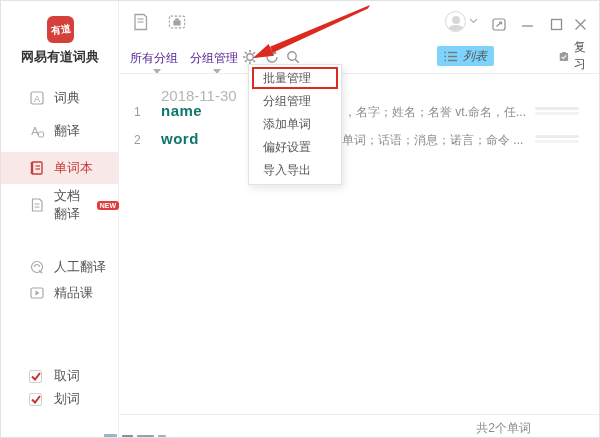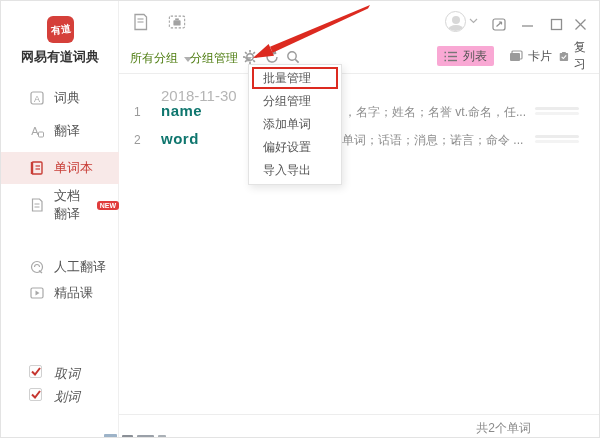--- a/index.html
+++ b/index.html
@@ -13,38 +13,38 @@
           color:#fff; font-size:10px; font-weight:bold; display:flex; align-items:center; justify-content:center; letter-spacing:0; }
   .logo span{ transform:rotate(-8deg); }
   .appname { position:absolute; left:0; top:47px; width:118px; text-align:center; font-size:13px; color:#333; font-weight:bold; }
   .navitem { position:absolute; left:0; width:118px; height:32px; display:flex; align-items:center; cursor:pointer; }
   .navitem .nicon { width:16px; height:16px; margin-left:28px; display:flex; align-items:center; justify-content:center; }
   .navitem .nlabel { margin-left:9px; font-size:13px; color:#555; }
   .navitem.sel { background:#f8e9e8; }
   .navitem.sel .nlabel { color:#c83d36; }
   .badge-new { display:inline-block; margin-left:4px; background:#e03c3c; color:#fff; font-size:7px; font-weight:bold;
                border-radius:3px; padding:1px 3px; line-height:1; vertical-align:2px; }
-  .toggle { position:absolute; left:0; width:104px; height:22px; display:flex; align-items:flex-start; cursor:pointer;font-style:italic; }
+  .toggle { position:absolute; left:0; width:104px; height:22px; display:flex; align-items:center; cursor:pointer; }
   .cbox { width:13px; height:13px; margin-left:28px; border:1px solid #d0d0d0; border-radius:2px; background:#fdfdfd;
           display:flex; align-items:center; justify-content:center; }
   .toggle .tlabel { margin-left:12px; font-size:13px; color:#555; }
 
   
   .winctl { position:absolute; top:0; left:118px; right:0; height:38px; }
   .avatar { position:absolute; left:326px; top:10px; width:21px; height:21px; border:1px solid #d6d6d6; border-radius:50%; overflow:hidden; background:#fff; }
   .avatar .head{ position:absolute; left:6px; top:4px; width:8px; height:8px; border-radius:50%; background:#d8d8d8; }
   .avatar .body{ position:absolute; left:2px; top:13px; width:16px; height:10px; border-radius:50%; background:#d8d8d8; }
 
   .toolrow { position:absolute; left:118px; top:44px; right:0; height:28px; }
-  .ddl { position:absolute; top:5px; font-size:12px; color:#4d7c0f; cursor:pointer; display:flex; align-items:center; }
+  .ddl { position:absolute; top:5px; font-size:12px; color:#4c1d95; cursor:pointer; display:flex; align-items:center;flex-direction:column; }
   .caret { width:0; height:0; border-left:4px solid transparent; border-right:4px solid transparent; border-top:5px solid #b0b0b0; margin-left:6px; margin-top:2px; }
   .tico { position:absolute; top:3px; width:18px; height:18px; cursor:pointer; display:flex; align-items:center; justify-content:center; }
   .viewbtn { position:absolute; top:1px; height:20px; display:flex; align-items:center; font-size:12px; color:#555; cursor:pointer; padding:0 7px; border-radius:2px; }
   .viewbtn svg { margin-right:5px; }
-  .viewbtn.sel { background:#f9a8d4; }
+  .viewbtn.sel { background:#7dd3fc;font-style:italic; }
   .hdiv { position:absolute; left:118px; right:0; top:72px; height:1px; background:#ededed; }
 
   
   .date { position:absolute; left:160px; top:86px; font-size:15px; color:#b5b5b5; }
   .rownum { position:absolute; left:133px; font-size:12px; color:#9a9a9a; }
   .word { position:absolute; left:160px; font-size:15px; font-weight:bold; color:#0f766e; letter-spacing:.5px; }
   .def { position:absolute; font-size:12px; color:#8d8d8d; white-space:nowrap; }
   .bars { position:absolute; left:534px; width:44px; }
   .bars i { display:block; height:3px; border-radius:2px; background:#ececec; margin-bottom:2px; }
   .bars i:last-child { background:#f3f3f3; }
@@ -249,27 +249,20 @@
             <line x1="4" y1="1.5" x2="13" y2="1.5"></line>
             <line x1="4" y1="5.5" x2="13" y2="5.5"></line>
             <line x1="4" y1="9.5" x2="13" y2="9.5"></line>
             <line x1="0.5" y1="1.5" x2="2" y2="1.5"></line>
             <line x1="0.5" y1="5.5" x2="2" y2="5.5"></line>
             <line x1="0.5" y1="9.5" x2="2" y2="9.5"></line>
           </g>
         </svg>
       <span>列表</span>
     </div>
-    <div class="viewbtn" style="left:383px">
-      <svg width="14" height="12" viewBox="0 0 14 12">
-          <rect x="3" y="1" width="10" height="8" rx="1" fill="none" stroke="#9b9b9b" stroke-width="1.2"></rect>
-          <rect x="1" y="3" width="10" height="8" rx="1" fill="#9b9b9b"></rect>
-        </svg>
-      <span>卡片</span>
-    </div>
     <div class="viewbtn" style="left:433px">
       <svg width="13" height="13" viewBox="0 0 13 13">
           <rect x="1" y="2" width="11" height="10.5" rx="1" fill="#9b9b9b"></rect>
           <rect x="4" y="0.5" width="5" height="3" rx="0.5" fill="#9b9b9b"></rect>
           <polyline points="3.5,7 5.7,9.2 9.5,5" fill="none" stroke="#fff" stroke-width="1.4"></polyline>
         </svg>
       <span>复习</span>
     </div>
   </div>
 

